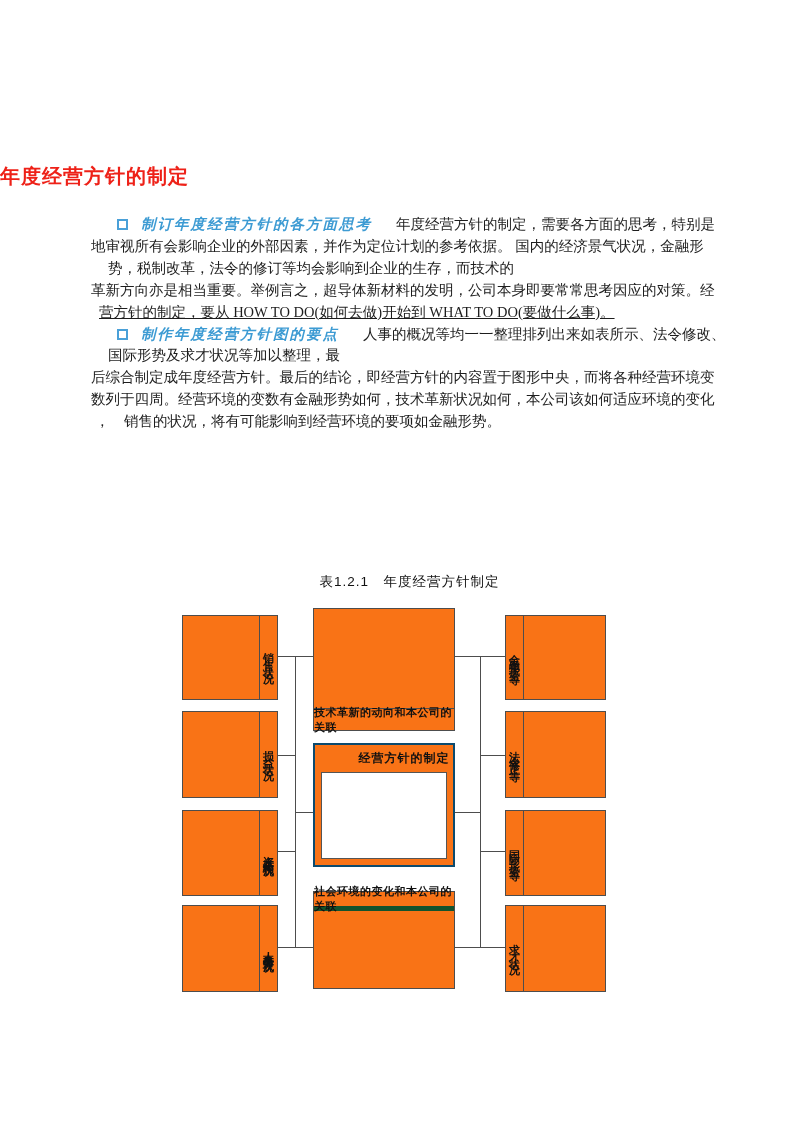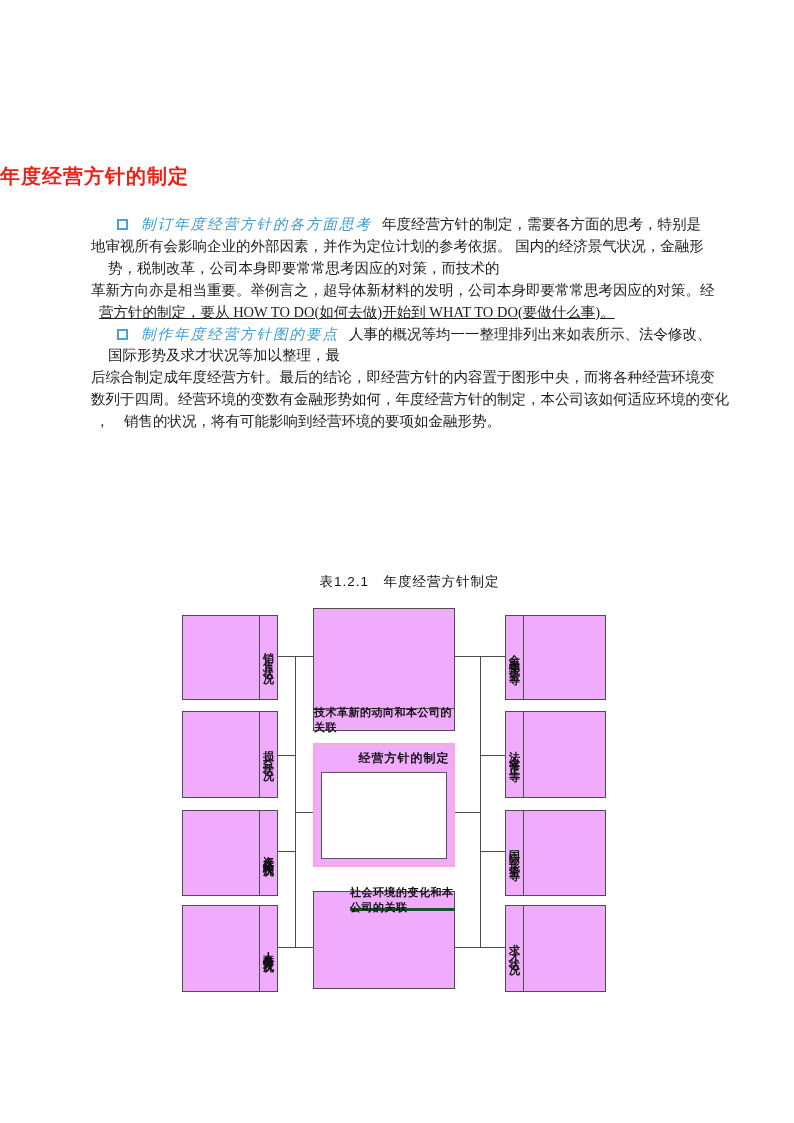--- a/index.html
+++ b/index.html
@@ -31,32 +31,32 @@
   .ind24 { padding-left:24px; }
   .ind17 { padding-left:17px; }
   .ind8  { padding-left:8px;text-decoration:underline; }
   .ind4  { padding-left:4px; }
   .bullet-sq {
     display:inline-block; width:11px; height:11px;
     border:2px solid #4aa0d8; background:#fff;
     margin-right:13px; vertical-align:-1px;
   }
   .blue-head {
-    color:#3d9bd3; font-style:italic; font-weight:normal;
-    letter-spacing:2px; margin-right:10px;
+    color:#3d9bd3; font-style:italic; font-weight:bold;
+    letter-spacing:2px; margin-right:24px;
   }
   
   .figure { position:absolute; left:180px; top:570px; width:427px; height:430px; }
   .fig-caption {
     position:absolute; top:3px; left:16px; width:100%;
     text-align:center;
     font-family:"Liberation Sans","DejaVu Sans",sans-serif;
     font-weight:normal; font-size:13.5px; letter-spacing:1px; color:#111;
   }
-  .fbox { position:absolute; border:1px solid #4d4d4d; background:#f0abfc; display:flex; }
+  .fbox { position:absolute; border:1px solid #4d4d4d; background:#f97316; display:flex; }
   .lbox { left:2px;  width:96px;  }
   .rbox { left:325px; width:101px; }
   .box-empty { flex:1 1 auto; }
   .strip {
     width:18px; flex:0 0 18px;
     display:flex; align-items:center; justify-content:center;
   }
   .strip-r { border-left:1px solid #4d4d4d; }
   .strip-l { border-right:1px solid #4d4d4d; }
   .vtext {
@@ -69,22 +69,22 @@
   .vt-mid   { letter-spacing:5px; }
   .vt-tight { letter-spacing:2px; }
   .cbox { left:133px; width:142px; flex-direction:column; }
   .flabel {
     font-family:"Liberation Sans","DejaVu Sans",sans-serif;
     font-weight:bold; font-size:11px; color:#111;
     display:flex; align-items:center; justify-content:center;
     letter-spacing:0.5px;
   }
   .cbox-top-label    { height:22px; border-top:1px solid #4d4d4d; }
-  .cbox-bottom-label { height:19px; border-bottom:3px solid #14532d;margin-left:36px; }
-  .cbox-mid { border:2px solid #f9a8d4;padding-left:40px; }
+  .cbox-bottom-label { height:19px; border-bottom:5px solid #14532d; }
+  .cbox-mid { border:2px solid #0c4a6e;padding-left:40px; }
   .cbox-mid-title { height:26px; font-size:12px; letter-spacing:1px; }
   .inner-box {
     position:absolute; left:6px; right:6px; top:27px; bottom:6px;
     border:1px solid #555; background:#fff;
   }
   .hline, .vline { position:absolute; background:#4d4d4d; }
   .hline { height:1px; }
   .vline { width:1px; }
 </style>
 </head>
@@ -92,29 +92,29 @@
 
 <div class="page">
 
   <div class="doc-title">年度经营方针的制定</div>
 
   <div class="content">
     <div class="tline ind26">
       <span class="bullet-sq"></span><span class="blue-head">制订年度经营方针的各方面思考</span><span>年度经营方针的制定，需要各方面的思考，特别是</span>
     </div>
     <div class="tline">地审视所有会影响企业的外部因素，并作为定位计划的参考依据。 国内的经济景气状况，金融形</div>
-    <div class="tline ind17">势，税制改革，公司本身即要常常思考因应的对策，而技术的</div>
+    <div class="tline ind17">势，税制改革，法令的修订等均会影响到企业的生存，而技术的</div>
     <div class="tline">革新方向亦是相当重要。举例言之，超导体新材料的发明，公司本身即要常常思考因应的对策。经</div>
     <div class="tline ind8">营方针的制定，要从 HOW TO DO(如何去做)开始到 WHAT TO DO(要做什么事)。</div>
     <div class="tline ind26">
       <span class="bullet-sq"></span><span class="blue-head">制作年度经营方针图的要点</span><span>人事的概况等均一一整理排列出来如表所示、法令修改、</span>
     </div>
     <div class="tline ind17">国际形势及求才状况等加以整理，最</div>
     <div class="tline">后综合制定成年度经营方针。最后的结论，即经营方针的内容置于图形中央，而将各种经营环境变</div>
-    <div class="tline">数列于四周。经营环境的变数有金融形势如何，年度经营方针的制定，本公司该如何适应环境的变化</div>
+    <div class="tline">数列于四周。经营环境的变数有金融形势如何，技术革新状况如何，本公司该如何适应环境的变化</div>
     <div class="tline ind4">，　销售的状况，将有可能影响到经营环境的要项如金融形势。</div>
   </div>
 
   <div class="figure">
     <div class="fig-caption">表1.2.1　年度经营方针制定</div>
 
     <div class="fbox lbox" style="top:45px;height:85px">
       <div class="box-empty"></div>
       <div class="strip strip-r">
           <span class="vtext vt-wide">销售状况</span>

